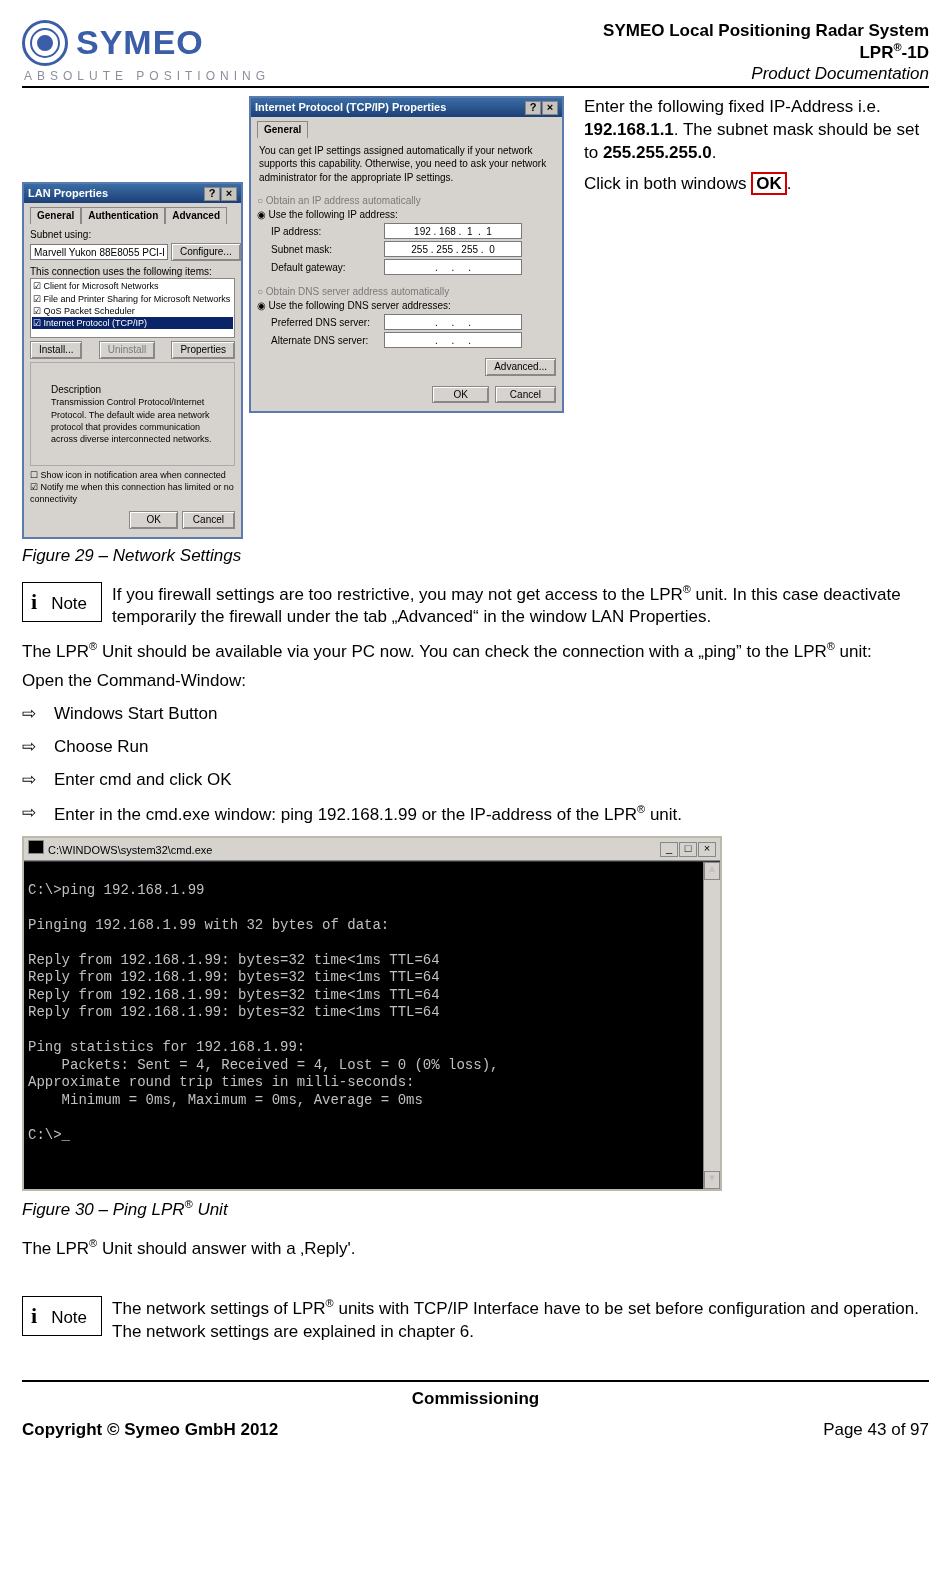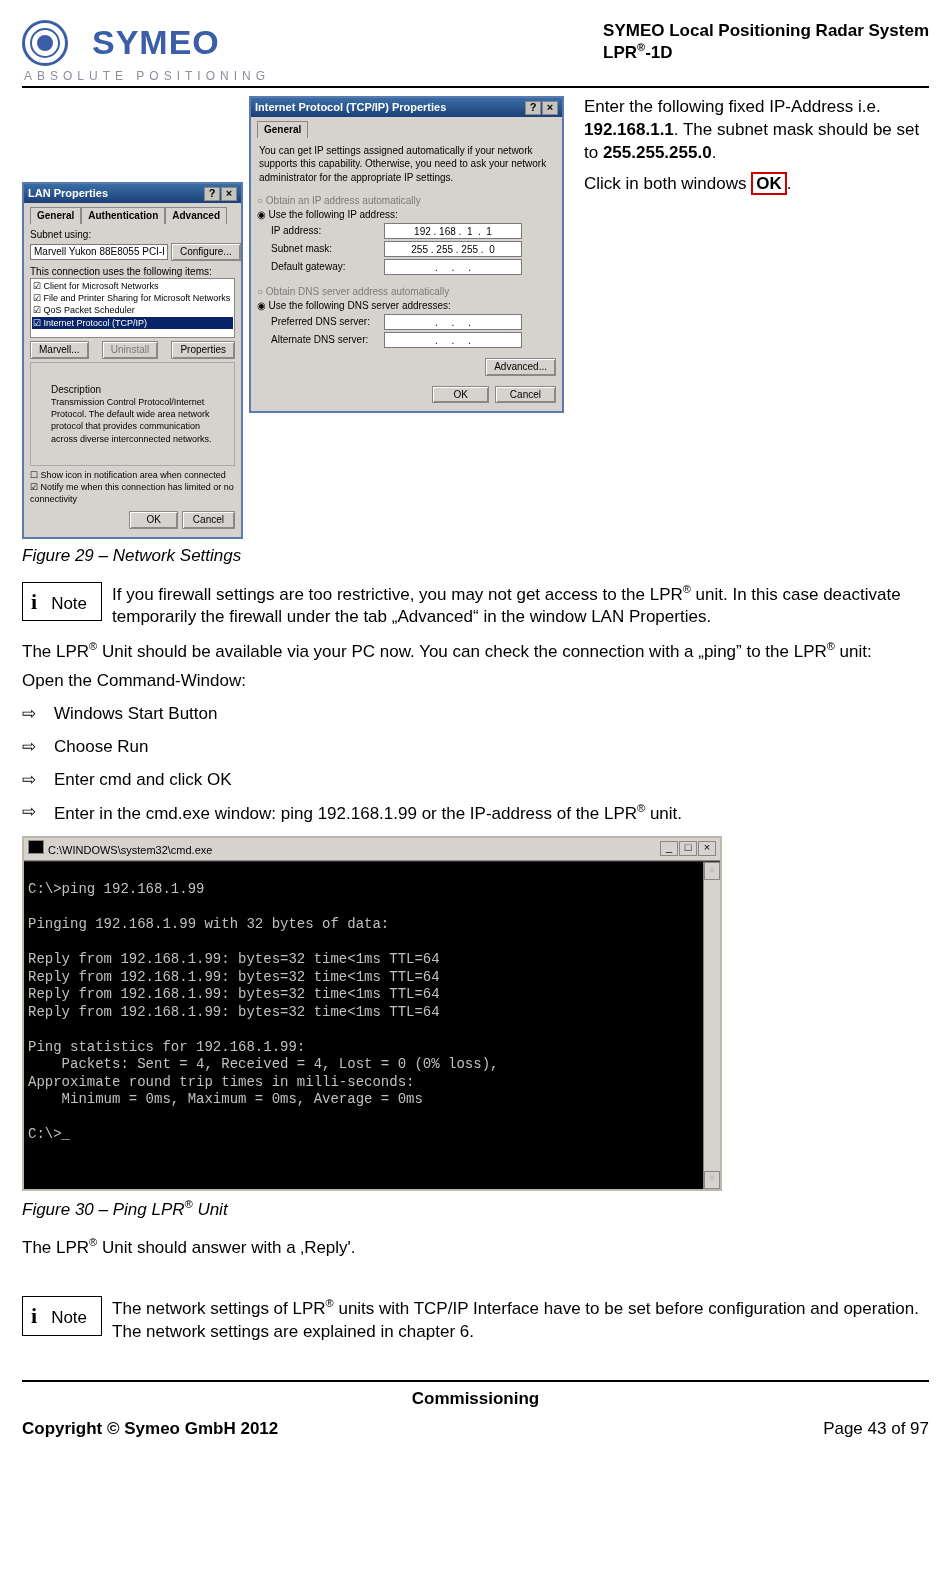--- a/index.html
+++ b/index.html
@@ -24,21 +24,21 @@
     padding-bottom: 2px;
     margin-bottom: 8px;
   }
   .logo {
     display: flex;
     flex-direction: column;
   }
   .logo-top {
     display: flex;
     align-items: center;
-    gap: 24px;
+    gap: 8px;
   }
   .logo-mark {
     width: 40px; height: 40px;
     border: 3px solid #3a5ea8;
     border-radius: 50%;
     position: relative;
   }
   .logo-mark::before, .logo-mark::after {
     content: "";
     position: absolute;
@@ -54,21 +54,21 @@
     letter-spacing: 1px;
   }
   .logo-sub {
     font-size: 12px;
     letter-spacing: 5px;
     color: #8a8f9a;
     margin-top: 2px;
     margin-left: 2px;
   }
   .doc-meta {
-    text-align: left;
+    text-align: right;
     font-weight: bold;
     font-size: 17px;
     line-height: 1.25;
   }
   .doc-meta .line2 .sup { font-size: 11px; vertical-align: super; }
   .doc-meta .line3 { font-style: italic; font-weight: normal; }
   
   .fig-row { display: flex; gap: 6px; align-items: flex-start; }
   .win-box {
     border: 2px solid #5a7ab0;
@@ -157,20 +157,21 @@
     <div class="logo">
       <div class="logo-top">
         <div class="logo-mark"></div>
         <div class="logo-text">SYMEO</div>
       </div>
       <div class="logo-sub">ABSOLUTE POSITIONING</div>
     </div>
     <div class="doc-meta">
       <div>SYMEO Local Positioning Radar System</div>
       <div class="line2"><span>LPR</span><span class="sup">®</span><span>-1D</span></div>
+      <div class="line3">Product Documentation</div>
     </div>
   </div>
 
   <div class="fig-row">
 
     <div class="win-box" style="width:221px;margin-top:86px;">
       <div class="win-title">
         <span>LAN Properties</span>
         <span class="btns"><span>?</span><span>×</span></span>
       </div>
@@ -184,21 +185,21 @@
           <span class="btn95">Configure...</span>
         </div>
         <div style="margin-top:4px">This connection uses the following items:</div>
         <div class="list95">
           <div class="chk">Client for Microsoft Networks</div>
           <div class="chk">File and Printer Sharing for Microsoft Networks</div>
           <div class="chk">QoS Packet Scheduler</div>
           <div class="chk sel">Internet Protocol (TCP/IP)</div>
         </div>
         <div class="row" style="justify-content:space-between;margin-top:3px;">
-          <span class="btn95">Marvell...</span>
+          <span class="btn95">Install...</span>
           <span class="btn95 gray">Uninstall</span>
           <span class="btn95">Properties</span>
         </div>
         <div class="group">
           <div>Description</div>
           <div style="font-size:9px">Transmission Control Protocol/Internet Protocol. The default wide area network protocol that provides communication across diverse interconnected networks.</div>
         </div>
         <div class="chk-empty" style="font-size:9px">Show icon in notification area when connected</div>
         <div class="chk" style="font-size:9px">Notify me when this connection has limited or no connectivity</div>
         <div class="row" style="justify-content:flex-end;margin-top:6px;gap:4px;">

